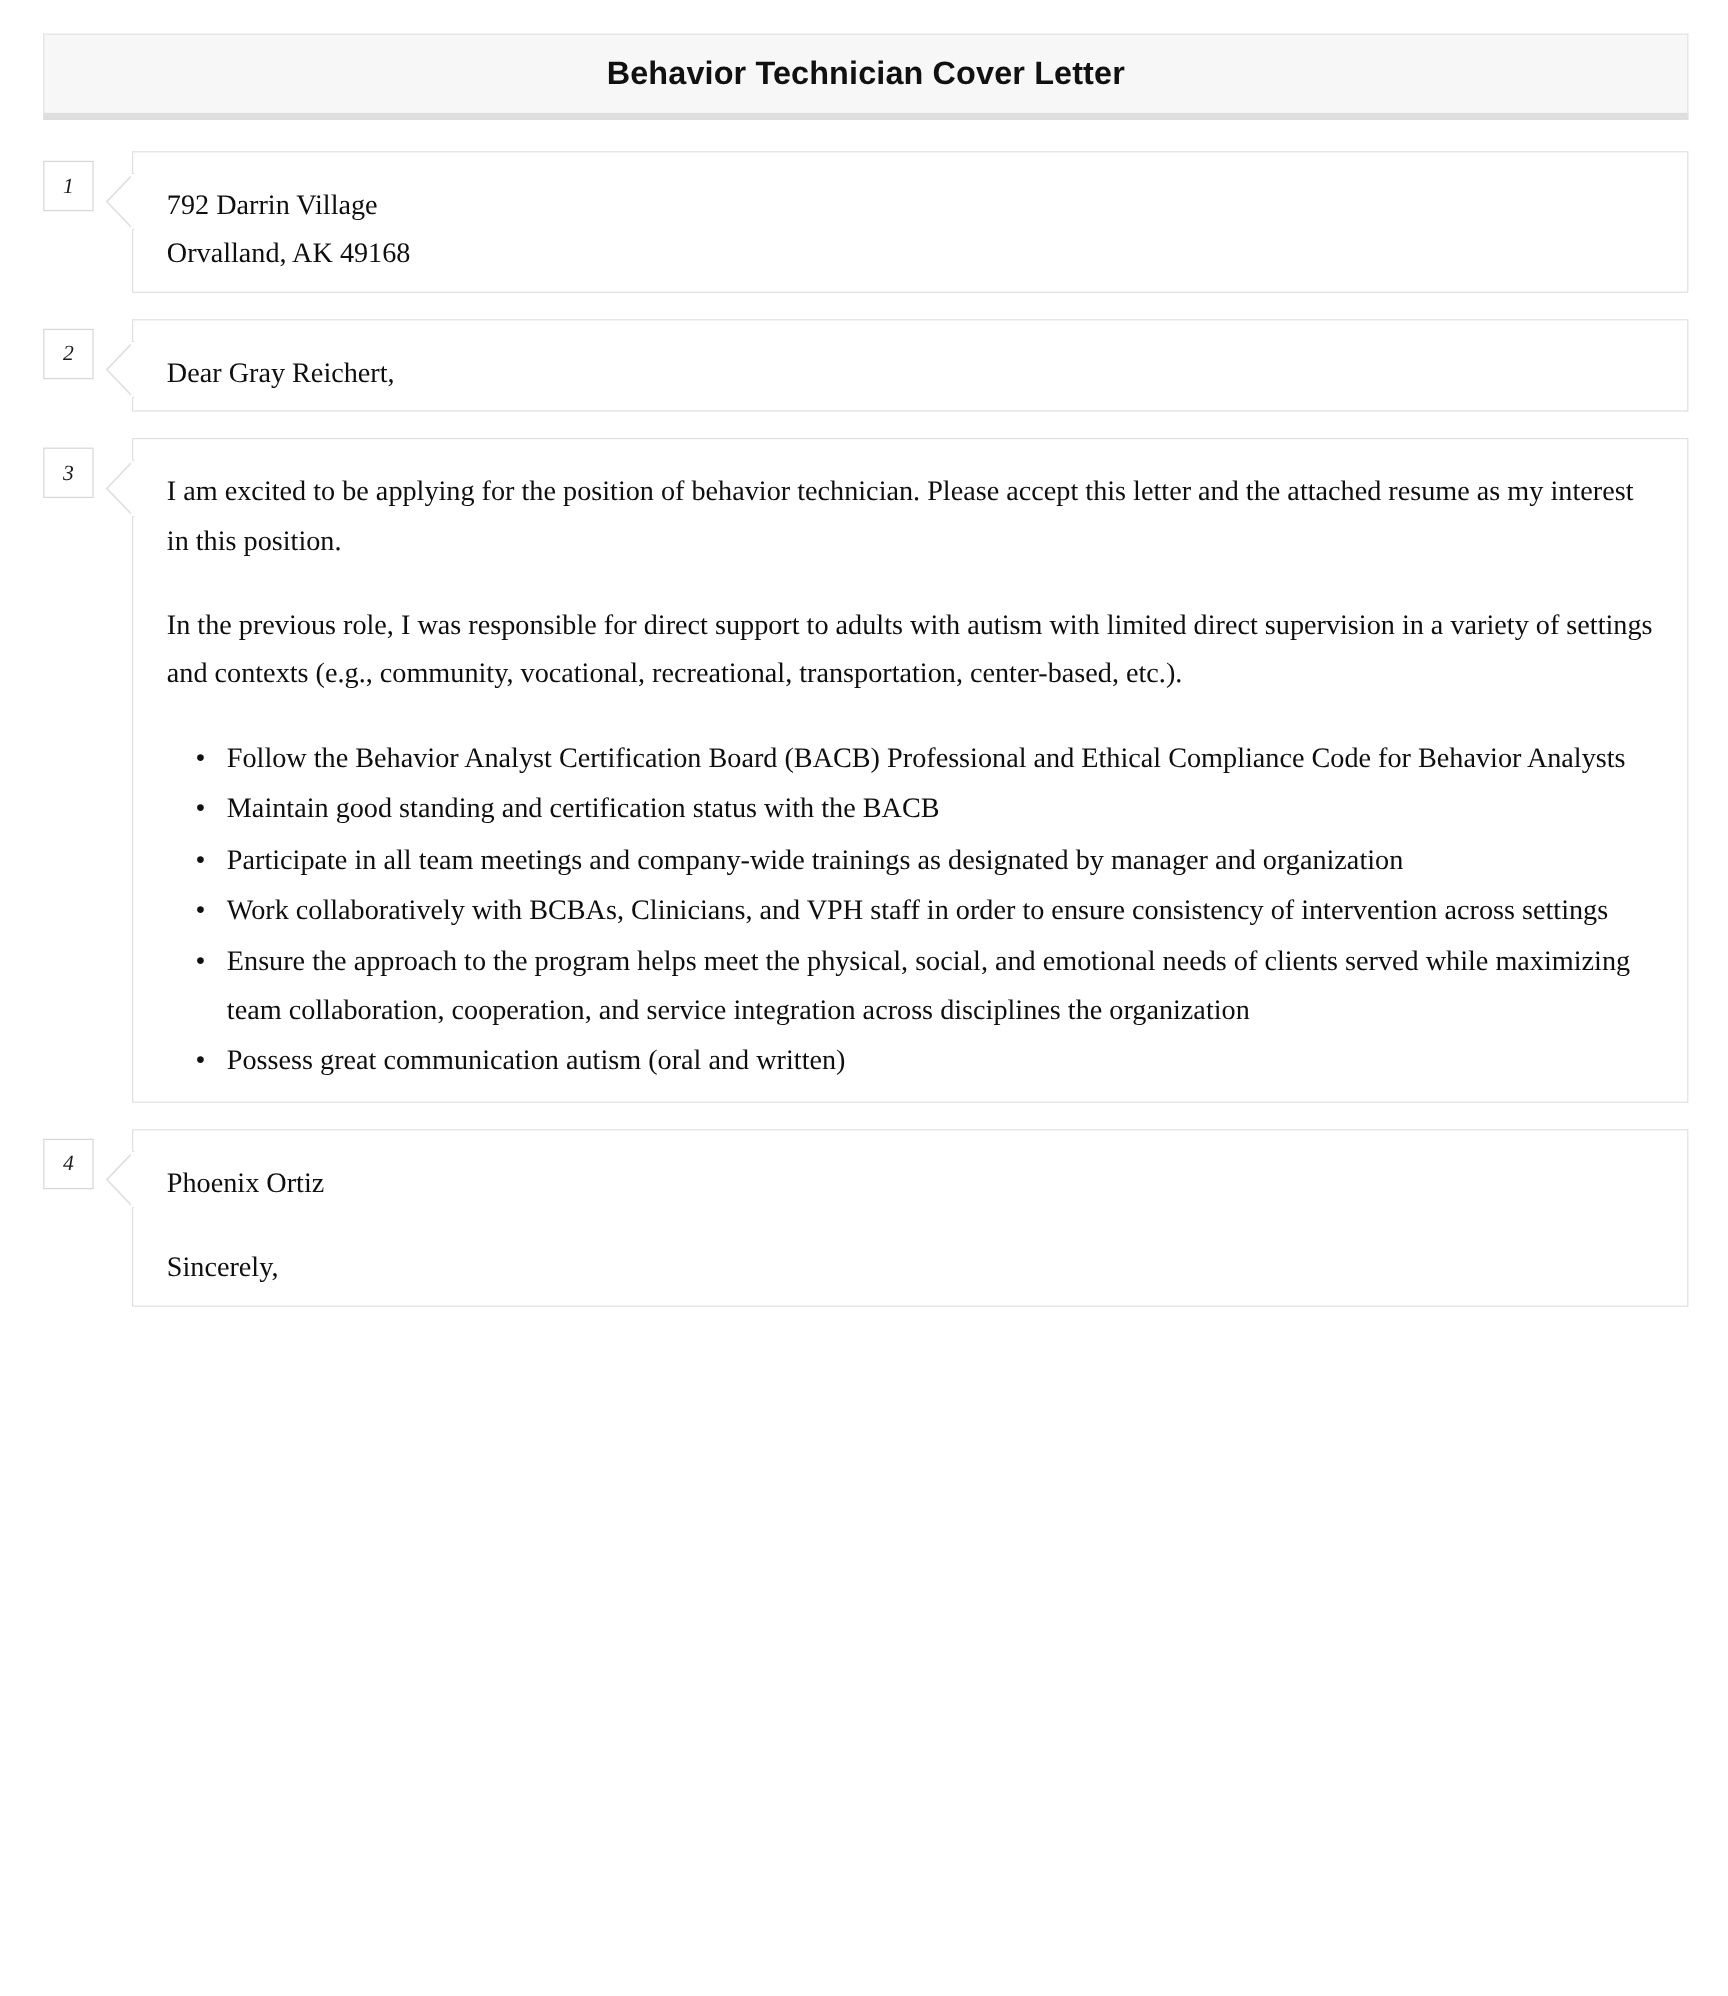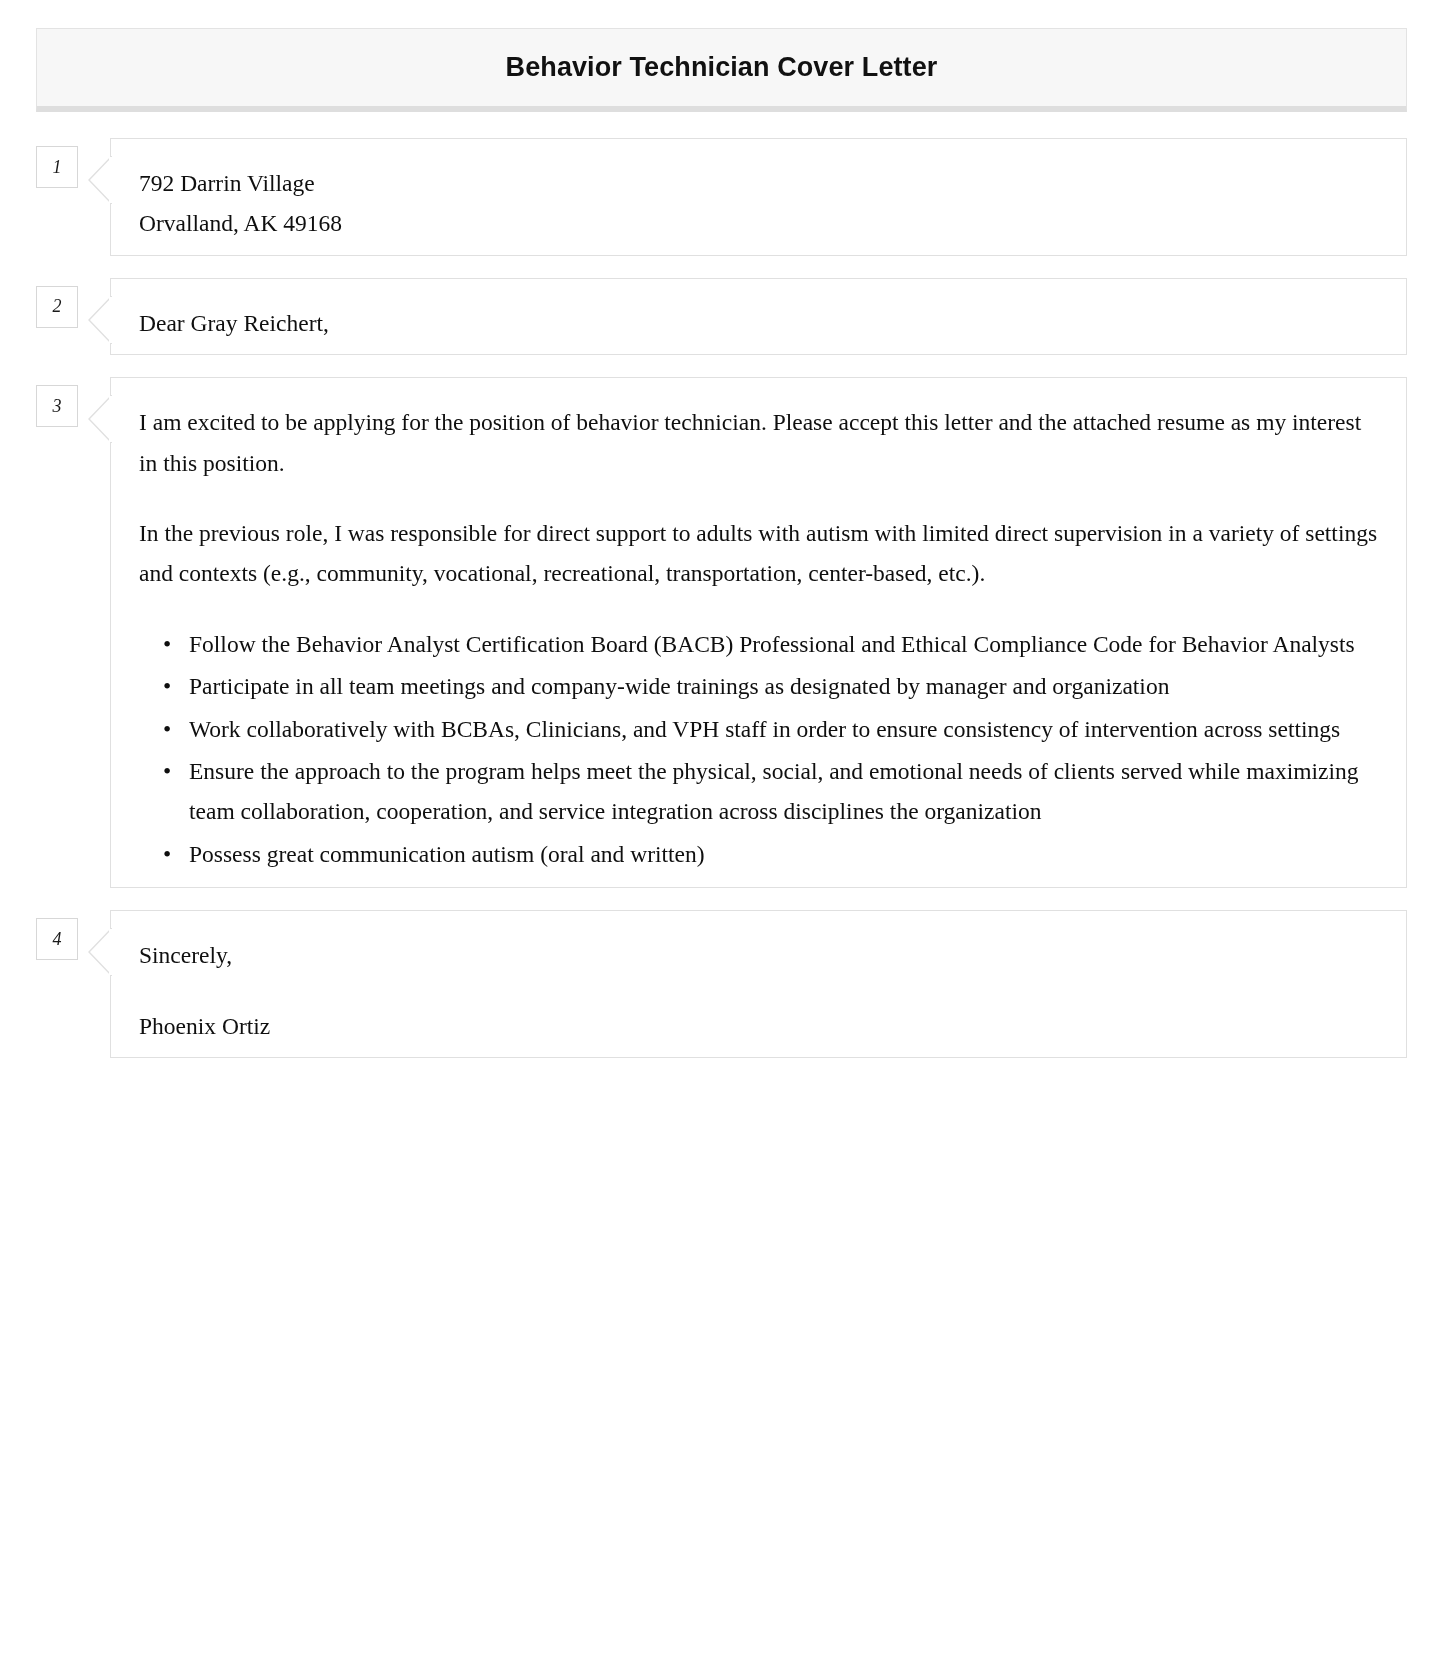--- a/index.html
+++ b/index.html
@@ -19,21 +19,21 @@
     box-sizing: border-box;
     padding: 0;
   }
 
   
   .doc-header {
     margin: 28px 33px 0 36px;
     background: #f7f7f7;
     border: 1px solid #e3e3e3;
     border-bottom: 6px solid #dedede;
-    height: 84px;
+    height: 72px;
     display: flex;
     align-items: center;
     justify-content: center;
     box-sizing: border-box;
   }
   .doc-header .title {
     font-family: "Liberation Sans", "DejaVu Sans", sans-serif;
     font-weight: bold;
     font-size: 27px;
     color: #111111;
@@ -183,39 +183,40 @@
         <span class="notch">
           <svg width="24" height="48" viewBox="0 0 24 48" xmlns="http://www.w3.org/2000/svg">
             <polyline points="24,0 1,24 24,48" fill="#ffffff" stroke="#e0e0e0" stroke-width="1.4"></polyline>
             <rect x="21" y="1" width="4" height="46" fill="#ffffff"></rect>
           </svg>
         </span>
         <p>I am excited to be applying for the position of behavior technician. Please accept this letter and the attached resume as my interest in this position.</p>
         <p>In the previous role, I was responsible for direct support to adults with autism with limited direct supervision in a variety of settings and contexts (e.g., community, vocational, recreational, transportation, center-based, etc.).</p>
         <ul>
           <li>Follow the Behavior Analyst Certification Board (BACB) Professional and Ethical Compliance Code for Behavior Analysts</li>
+          <li>Maintain good standing and certification status with the BACB</li>
           <li>Participate in all team meetings and company-wide trainings as designated by manager and organization</li>
           <li>Work collaboratively with BCBAs, Clinicians, and VPH staff in order to ensure consistency of intervention across settings</li>
           <li>Ensure the approach to the program helps meet the physical, social, and emotional needs of clients served while maximizing team collaboration, cooperation, and service integration across disciplines the organization</li>
           <li>Possess great communication autism (oral and written)</li>
         </ul>
       </div>
     </div>
 
     <div class="section">
       <div class="badge">
         <span>4</span>
       </div>
       <div class="notch-gap"></div>
       <div class="panel">
         <span class="notch">
           <svg width="24" height="48" viewBox="0 0 24 48" xmlns="http://www.w3.org/2000/svg">
             <polyline points="24,0 1,24 24,48" fill="#ffffff" stroke="#e0e0e0" stroke-width="1.4"></polyline>
             <rect x="21" y="1" width="4" height="46" fill="#ffffff"></rect>
           </svg>
         </span>
+        <p>Phoenix Ortiz</p>
         <p>Sincerely,</p>
-        <p>Phoenix Ortiz</p>
       </div>
     </div>
 
   </div>
 </div>
 
 </body></html>

